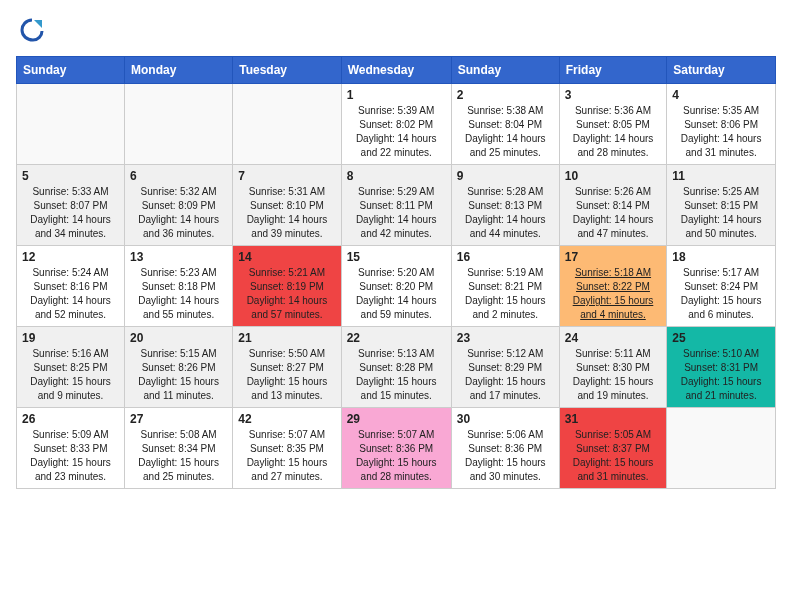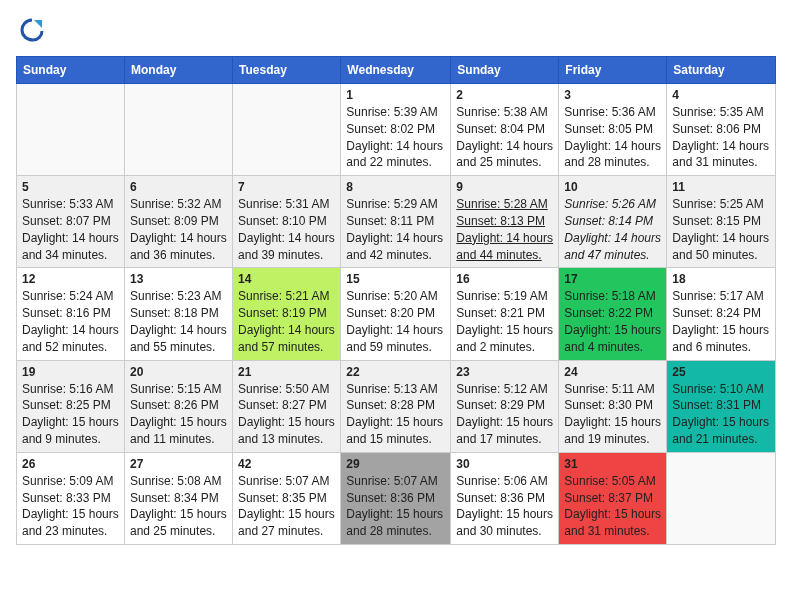--- a/index.html
+++ b/index.html
@@ -83,23 +83,24 @@
     .calendar tr:nth-child(even) td {
       background-color: #ffffff;
     }
     .day-number {
       font-weight: bold;
       font-size: 12px;
       margin-bottom: 2px;
       display: block;
     }
     .day-info {
-      font-size: 12px;
+      font-size: 10px;
       line-height: 1.4;
       color: #222;
+      text-align: center;
     }
     .empty-cell {
       background: #f9f9f9 !important;
     }
   </style>
 </head>
 <body>
 
 <div class="header">
   <div class="logo">
@@ -188,28 +189,28 @@
         </td>
         <td style="background-color: rgb(240, 240, 240);">
           <span class="day-number">8</span>
           <div class="day-info" style="white-space: pre-line;">Sunrise: 5:29 AM
 Sunset: 8:11 PM
 Daylight: 14 hours
 and 42 minutes.</div>
         </td>
         <td style="background-color: rgb(240, 240, 240);">
           <span class="day-number">9</span>
-          <div class="day-info" style="white-space: pre-line; text-decoration: underline;">Sunrise: 5:28 AM
+          <div class="day-info" style="white-space: pre-line;">Sunrise: 5:28 AM
 Sunset: 8:13 PM
 Daylight: 14 hours
 and 44 minutes.</div>
         </td>
         <td style="background-color: rgb(240, 240, 240);">
           <span class="day-number">10</span>
-          <div class="day-info" style="white-space: pre-line; font-style: italic;">Sunrise: 5:26 AM
+          <div class="day-info" style="white-space: pre-line;">Sunrise: 5:26 AM
 Sunset: 8:14 PM
 Daylight: 14 hours
 and 47 minutes.</div>
         </td>
         <td style="background-color: rgb(240, 240, 240);">
           <span class="day-number">11</span>
           <div class="day-info" style="white-space: pre-line;">Sunrise: 5:25 AM
 Sunset: 8:15 PM
 Daylight: 14 hours
 and 50 minutes.</div>
@@ -223,44 +224,44 @@
 Daylight: 14 hours
 and 52 minutes.</div>
         </td>
         <td style="background-color: rgb(255, 255, 255);">
           <span class="day-number">13</span>
           <div class="day-info" style="white-space: pre-line;">Sunrise: 5:23 AM
 Sunset: 8:18 PM
 Daylight: 14 hours
 and 55 minutes.</div>
         </td>
-        <td style="background-color: #bef264;">
+        <td style="background-color: #ef4444;">
           <span class="day-number">14</span>
           <div class="day-info" style="white-space: pre-line;">Sunrise: 5:21 AM
 Sunset: 8:19 PM
 Daylight: 14 hours
 and 57 minutes.</div>
         </td>
         <td style="background-color: rgb(255, 255, 255);">
           <span class="day-number">15</span>
           <div class="day-info" style="white-space: pre-line;">Sunrise: 5:20 AM
 Sunset: 8:20 PM
 Daylight: 14 hours
 and 59 minutes.</div>
         </td>
         <td style="background-color: rgb(255, 255, 255);">
           <span class="day-number">16</span>
           <div class="day-info" style="white-space: pre-line;">Sunrise: 5:19 AM
 Sunset: 8:21 PM
 Daylight: 15 hours
 and 2 minutes.</div>
         </td>
-        <td style="background-color: #22c55e;">
+        <td style="background-color: #fdba74;">
           <span class="day-number">17</span>
-          <div class="day-info" style="white-space: pre-line;">Sunrise: 5:18 AM
+          <div class="day-info" style="white-space: pre-line; text-decoration: underline;">Sunrise: 5:18 AM
 Sunset: 8:22 PM
 Daylight: 15 hours
 and 4 minutes.</div>
         </td>
         <td style="background-color: rgb(255, 255, 255);">
           <span class="day-number">18</span>
           <div class="day-info" style="white-space: pre-line;">Sunrise: 5:17 AM
 Sunset: 8:24 PM
 Daylight: 15 hours
 and 6 minutes.</div>
@@ -332,21 +333,21 @@
 Daylight: 15 hours
 and 25 minutes.</div>
         </td>
         <td style="background-color: rgb(255, 255, 255);">
           <span class="day-number">42</span>
           <div class="day-info" style="white-space: pre-line;">Sunrise: 5:07 AM
 Sunset: 8:35 PM
 Daylight: 15 hours
 and 27 minutes.</div>
         </td>
-        <td style="background-color: #a3a3a3;">
+        <td style="background-color: #f9a8d4;">
           <span class="day-number">29</span>
           <div class="day-info" style="white-space: pre-line;">Sunrise: 5:07 AM
 Sunset: 8:36 PM
 Daylight: 15 hours
 and 28 minutes.</div>
         </td>
         <td style="background-color: rgb(255, 255, 255);">
           <span class="day-number">30</span>
           <div class="day-info" style="white-space: pre-line;">Sunrise: 5:06 AM
 Sunset: 8:36 PM

